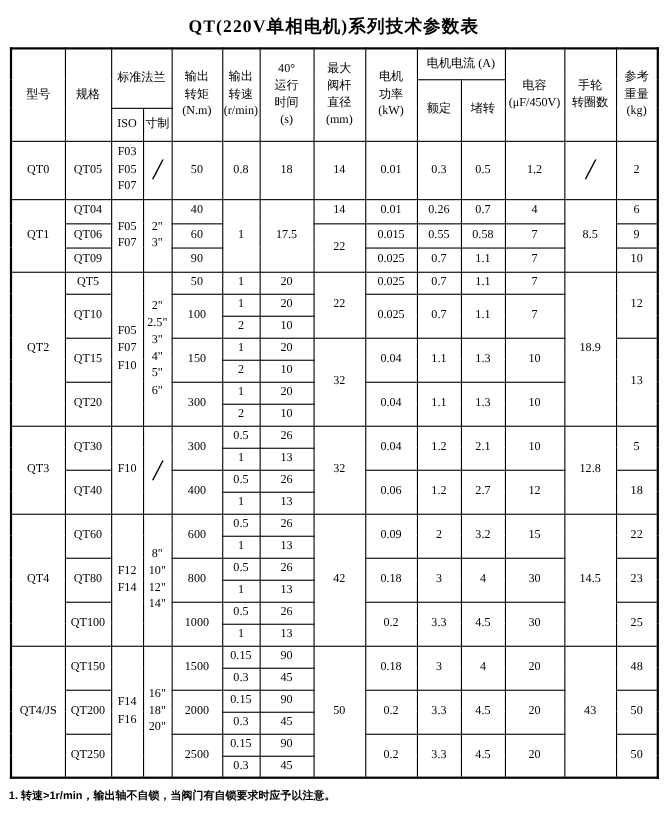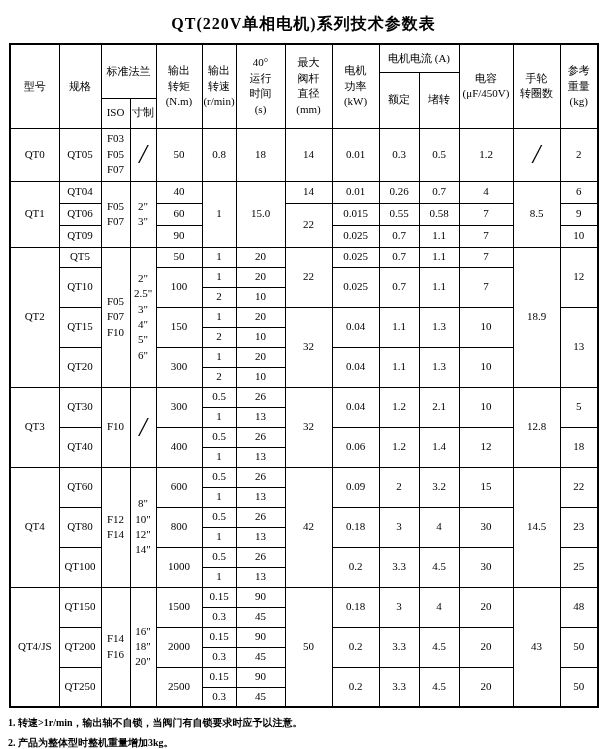--- a/index.html
+++ b/index.html
@@ -24,21 +24,21 @@
   }
   .spec thead tr.h1 { height:28px; }
   .spec thead tr.h2 { height:26px; }
   .spec thead tr.h3 { height:30px; }
   .spec tbody tr.r-tall { height:53px; }
   .spec tbody tr.r-mid  { height:22px; }
   .spec tbody tr.r-std  { height:20px; }
   .spec td.slash { font-size:27px; line-height:1; font-style:italic; }
   .notes {
     margin:8px 0 0 8px; font-size:10px; font-weight:bold;
-    font-family:Liberation Serif, serif;
+    font-family:Liberation Sans, sans-serif;
   }
   .notes .note { margin-bottom:6px; }
 </style>
 </head>
 <body>
 
 <div class="page">
   <div class="title">QT(220V单相电机)系列技术参数表</div>
 
   <table class="spec">
@@ -119,21 +119,21 @@
         </tr>
         <tr class="r-mid">
           <td rowspan="3">QT1</td>
           <td>QT04</td>
           <td rowspan="3">F05
 F07</td>
           <td rowspan="3">2"
 3"</td>
           <td>40</td>
           <td rowspan="3">1</td>
-          <td rowspan="3">15.0</td>
+          <td rowspan="3">17.5</td>
           <td>14</td>
           <td>0.01</td>
           <td>0.26</td>
           <td>0.7</td>
           <td>4</td>
           <td rowspan="3">8.5</td>
           <td>6</td>
         </tr>
         <tr class="r-mid">
           <td>QT06</td>
@@ -241,21 +241,21 @@
           <td>1</td>
           <td>13</td>
         </tr>
         <tr class="r-std">
           <td rowspan="2">QT40</td>
           <td rowspan="2">400</td>
           <td>0.5</td>
           <td>26</td>
           <td rowspan="2">0.06</td>
           <td rowspan="2">1.2</td>
-          <td rowspan="2">1.4</td>
+          <td rowspan="2">2.7</td>
           <td rowspan="2">12</td>
           <td rowspan="2">18</td>
         </tr>
         <tr class="r-std">
           <td>1</td>
           <td>13</td>
         </tr>
         <tr class="r-std">
           <td rowspan="6">QT4</td>
           <td rowspan="2">QT60</td>
@@ -361,15 +361,14 @@
         </tr>
         <tr class="r-std">
           <td>0.3</td>
           <td>45</td>
         </tr>
       </tbody>
   </table>
 
   <div class="notes">
     <div class="note">1. 转速&gt;1r/min，输出轴不自锁，当阀门有自锁要求时应予以注意。</div>
-    <div class="note">2. 产品为整体型时整机重量增加3kg。</div>
   </div>
 </div>
 
 </body></html>

